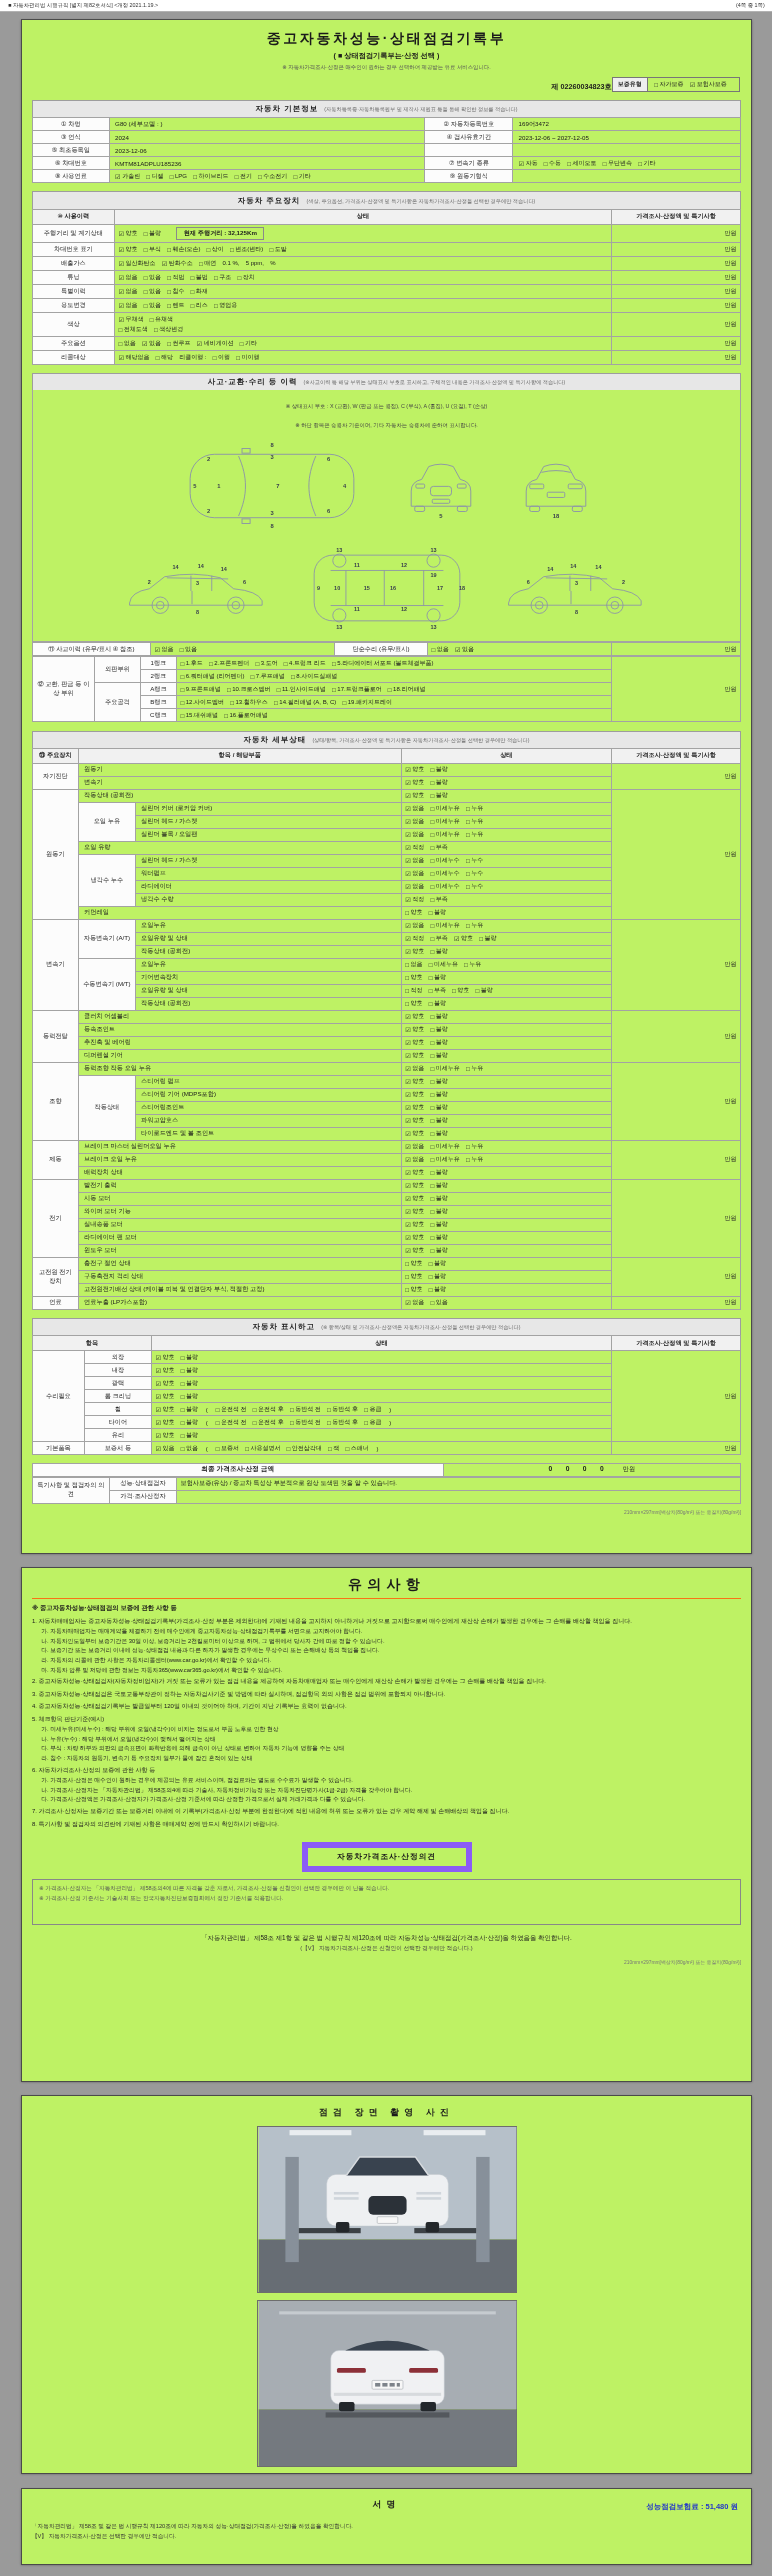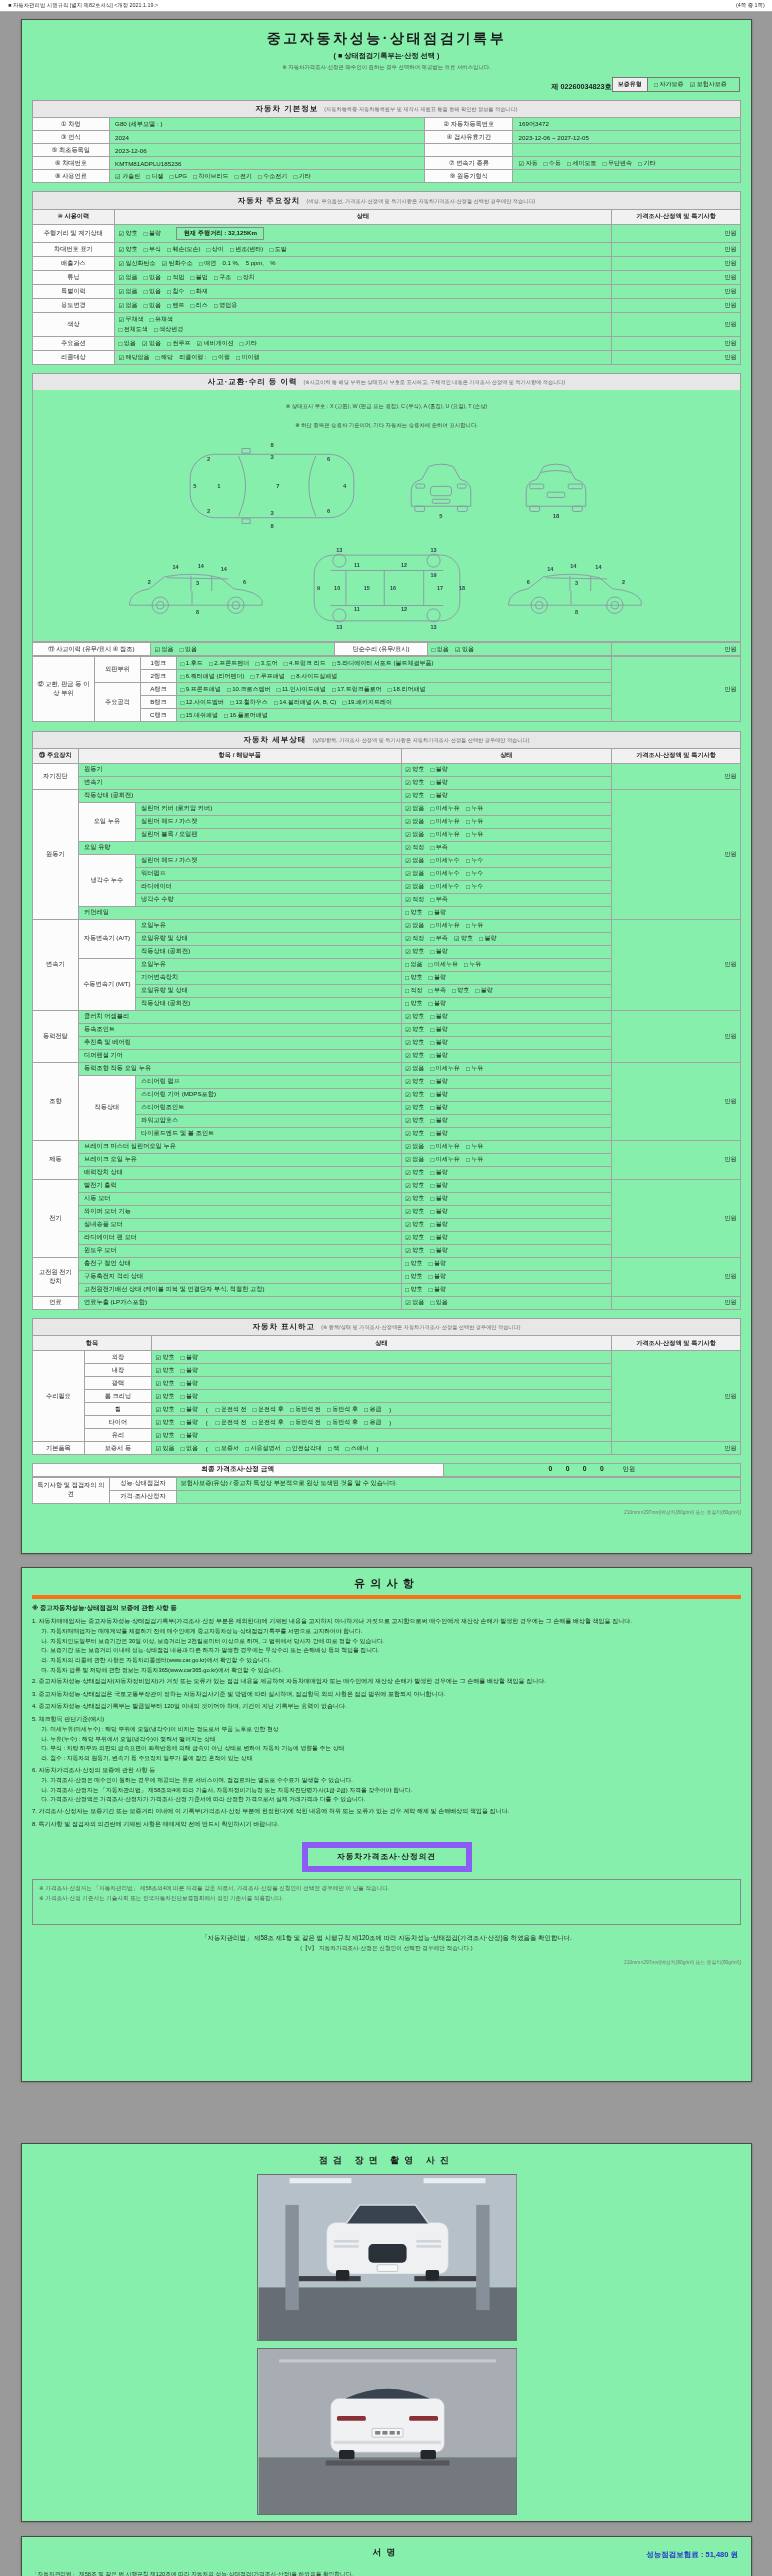--- a/index.html
+++ b/index.html
@@ -1,20 +1,20 @@
 <!DOCTYPE html>
 <html style="font-size:8.2px"><head>
 <meta charset="utf-8">
 <style>
 *{box-sizing:border-box;margin:0;padding:0;}
 html,body{width:773px;}
 body{height:2576px;background:#9a9a9a;font-family:"Liberation Sans","DejaVu Sans",sans-serif;color:#1b1b1b;}
 .strip{height:12.4px;background:#fff;border-bottom:0.5px solid #b2b2b2;display:flex;justify-content:space-between;align-items:center;padding:0 8.2px;font-size:5.4px;color:#333;}
 .wrap{padding:6.2px 20.6px 0;display:flex;flex-direction:column;gap:13.4px;}
-.card{background:#86efac;border:0.5px solid #4a4a4a;padding:8.2px 10.3px 6.2px;box-shadow:0 0.5px 2.1px rgba(0,0,0,.35);}
+.card{background:#bef264;border:0.5px solid #4a4a4a;padding:8.2px 10.3px 6.2px;box-shadow:0 0.5px 2.1px rgba(0,0,0,.35);}
 .doc-title{text-align:center;font-size:14px;font-weight:bold;letter-spacing:2.6px;margin-top:2.1px;}
 .doc-sub{text-align:center;font-size:7.2px;font-weight:bold;margin-top:3.1px;}
 .doc-note{text-align:center;font-size:5.4px;color:#555;margin-top:2.6px;}
 .doc-line{display:flex;justify-content:flex-end;align-items:flex-end;margin:6.2px 1px 4.1px;}
 .doc-no{font-size:7.2px;font-weight:bold;}
 .warranty{display:flex;border:0.5px solid #777;font-size:6px;align-items:stretch;}
 .warranty .wl{background:#efefef;padding:2.1px 5.2px;border-right:0.5px solid #777;font-weight:bold;}
 .warranty .wv{padding:2.1px 6.2px;display:flex;align-items:center;}
 .sec-title{background:#e7e7e7;border:0.5px solid #9d9d9d;border-bottom:none;text-align:center;padding:3.1px 2.1px;font-size:7.5px;margin-top:8.2px;}
 .sec-title b{letter-spacing:1px;}
@@ -34,27 +34,27 @@
 .txt.box{border:0.5px solid #8a8a8a;padding:1px 6.2px;font-weight:bold;font-size:6.2px;margin-left:9.3px;}
 .line{display:flex;align-items:center;flex-wrap:wrap;padding:0.5px 0;}
 .legend{font-size:5.4px;color:#444;margin:4.1px 1px 1px;}
 .diagrams{border:0.5px solid #a3a3a3;border-top:none;padding:8.2px 5.2px 7.2px;display:flex;flex-direction:column;gap:7.2px;align-items:center;}
 .diag-row{display:flex;gap:27px;align-items:center;justify-content:center;}
 svg.diag *{stroke:#8b94a8;fill:none;stroke-width:1.6;}
 svg.diag text{fill:#39404d;stroke:none;font-size:10px;font-family:inherit;text-anchor:middle;font-weight:bold;}
 .n-lead{font-weight:bold;font-size:6.4px;margin:5.2px 0 3.1px;}
 .n-p{font-size:6px;line-height:1.55;margin-top:3.1px;}
 .n-s{font-size:5.8px;line-height:1.5;margin-left:9.3px;margin-top:1px;color:#222;}
-.notice-title{text-align:center;font-weight:bold;font-size:11px;letter-spacing:5.2px;border-bottom:4px solid #f97316;padding-bottom:4.1px;margin-bottom:3.1px;}
+.notice-title{text-align:center;font-weight:bold;font-size:14px;letter-spacing:5.2px;border-bottom:1px solid #f97316;padding-bottom:4.1px;margin-bottom:3.1px;}
 .opinion-title{width:170px;margin:13.4px auto 6.2px;border:6px solid #8b5cf6;text-align:center;font-weight:bold;font-size:7.7px;padding:4.1px 0;letter-spacing:1px;}
 .opinion-box{border:0.5px solid #888;min-height:46px;padding:4.6px 6.2px;font-size:5.6px;color:#555;line-height:1.7;}
 .confirm1{text-align:center;font-size:6.4px;margin-top:9.3px;}
 .confirm2{text-align:center;font-size:5.7px;color:#444;margin-top:2.6px;}
 .form-footer{text-align:right;font-size:4.9px;color:#777;margin-top:5.2px;}
-.photos-card{min-height:371px;margin-top:48px;}
+.photos-card{min-height:371px;}
 .photo-frame{width:260px;margin:7.2px auto 0;border:0.5px solid #6d6d6d;line-height:0;}
 .sign-card{position:relative;min-height:77px;}
 .sign-title{text-align:center;font-weight:bold;font-size:8.8px;letter-spacing:5.2px;margin-top:2.1px;}
 .fee{position:absolute;right:13.4px;top:13px;color:#2438c8;font-weight:bold;font-size:7.5px;}
 .sign-lines{margin-top:11.3px;font-size:5.7px;color:#333;line-height:1.7;}
 .final-label{font-weight:bold;font-size:6.7px;text-align:center;width:58%;background:#fcfcfc;}
 .final-val{text-align:center;}
 .final-val .zeros{letter-spacing:13.4px;font-size:6.7px;font-weight:bold;}
 .final-val .unit{font-size:6.2px;margin-left:4.1px;}
 .notice-card{min-height:515px;}

